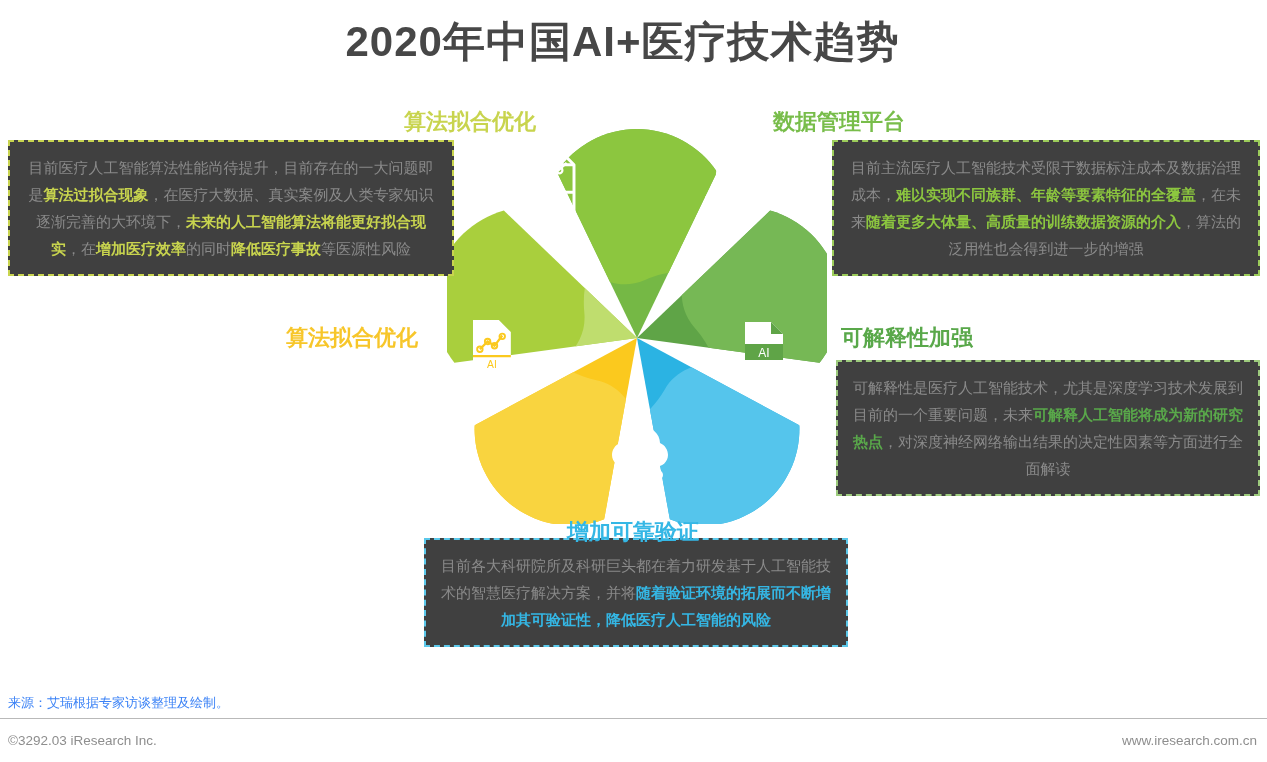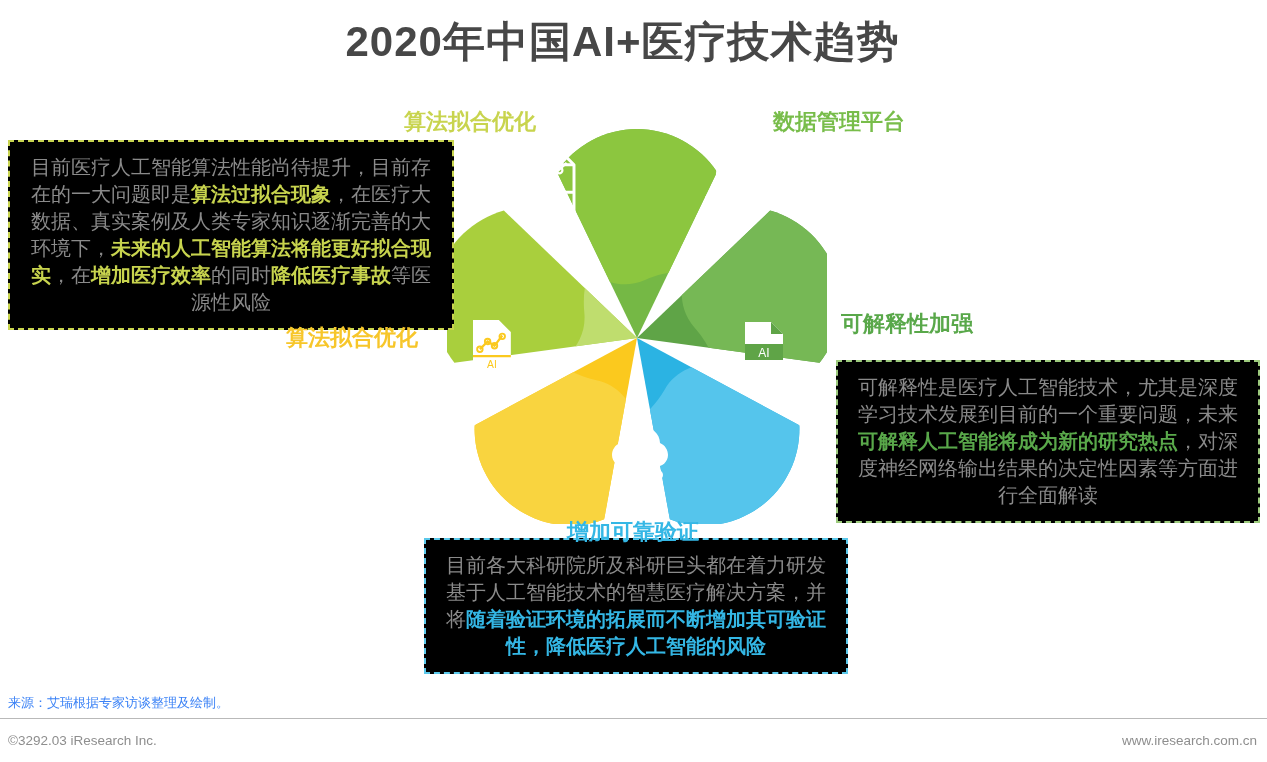--- a/index.html
+++ b/index.html
@@ -34,30 +34,30 @@
     position: absolute;
     font-size: 22px;
     font-weight: bold;
     line-height: 28px;
     white-space: nowrap;
     z-index: 6;
   }
   .head-fit     { top: 108px; left: 384px;  color: #c8d44e; margin-left: 20px; }
   .head-general { top: 108px; left: 773px;  color: #78bd4a; }
   .head-privacy { top: 324px; left: 286px;  color: #f7c62a; }
-  .head-explain { top: 310px; left: 841px;  color: #59a84a; }
+  .head-explain { top: 324px; left: 841px;  color: #59a84a; }
   .head-verify  { top: 518px; left: 567px;  color: #34b7e5; }
 
   
   .box {
     position: absolute;
-    background: #000000;
+    background: #404040;
     border: 2px dashed #cccccc;
     padding: 12px 14px;
-    font-size: 20px;
+    font-size: 15px;
     line-height: 27px;
     color: #8a8a8a;
     text-align: center;
     z-index: 5;
   }
   .box p { margin: 0; }
   .box b { font-weight: bold; }
 
   .box-fit     { top: 140px; left: 8px;   width: 446px;  border-color: #c8d44e; }
   .box-fit b   { color: #c8d44e; }
@@ -120,20 +120,23 @@
   <div class="title">2020年中国AI+医疗技术趋势</div>
 
   <div class="sec-head head-fit">算法拟合优化</div>
   <div class="sec-head head-general">数据管理平台</div>
   <div class="sec-head head-privacy">算法拟合优化</div>
   <div class="sec-head head-explain">可解释性加强</div>
   <div class="sec-head head-verify">增加可靠验证</div>
 
   <div class="box box-fit">
       <p><span>目前医疗人工智能算法性能尚待提升，目前存在的一大问题即是</span><b>算法过拟合现象</b><span>，在医疗大数据、真实案例及人类专家知识逐渐完善的大环境下，</span><b>未来的人工智能算法将能更好拟合现实</b><span>，在</span><b>增加医疗效率</b><span>的同时</span><b>降低医疗事故</b><span>等医源性风险</span></p>
+    </div>
+  <div class="box box-general">
+      <p><span>目前主流医疗人工智能技术受限于数据标注成本及数据治理成本，</span><b>难以实现不同族群、年龄等要素特征的全覆盖</b><span>，在未来</span><b>随着更多大体量、高质量的训练数据资源的介入</b><span>，算法的泛用性也会得到进一步的增强</span></p>
     </div>
   <div class="box box-explain">
       <p><span>可解释性是医疗人工智能技术，尤其是深度学习技术发展到目前的一个重要问题，未来</span><b>可解释人工智能将成为新的研究热点</b><span>，对深度神经网络输出结果的决定性因素等方面进行全面解读</span></p>
     </div>
   <div class="box box-verify">
       <p><span>目前各大科研院所及科研巨头都在着力研发基于人工智能技术的智慧医疗解决方案，并将</span><b>随着验证环境的拓展而不断增加其可验证性，降低医疗人工智能的风险</b></p>
     </div>
 
   <div class="flower">
     <svg viewBox="0 0 380 400" xmlns="http://www.w3.org/2000/svg">

